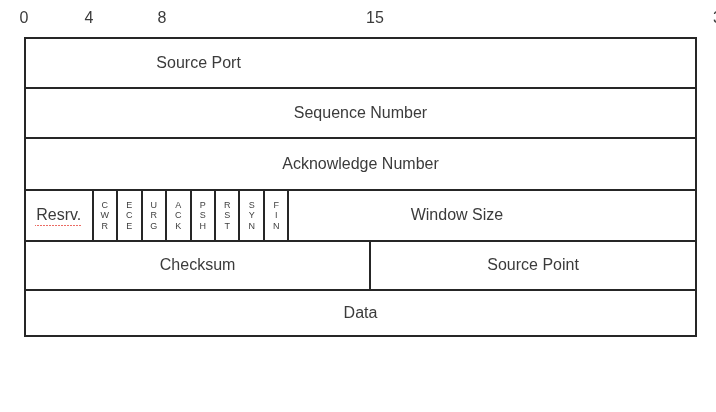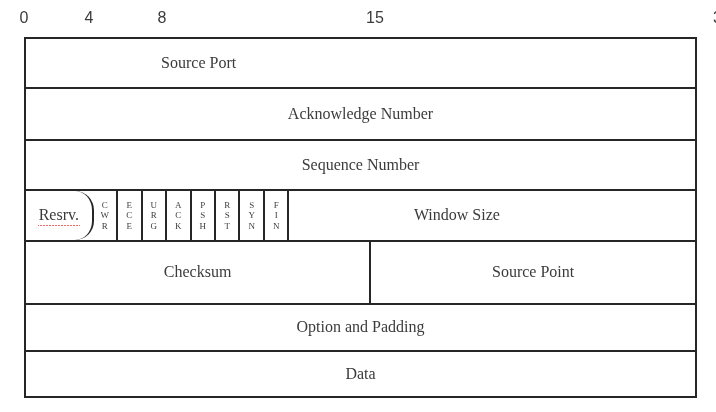--- a/index.html
+++ b/index.html
@@ -46,21 +46,20 @@
     border: 2px solid #262626;
     border-top-width: 2px;
     background: #ffffff;
   }
 
   .hdr-row {
     display: flex;
     width: 100%;
     box-sizing: border-box;
     border-bottom: 2px solid #262626;
-    font-family: Liberation Serif, serif;
   }
   .hdr-row:last-child { border-bottom: none; }
 
   .hdr-cell {
     box-sizing: border-box;
     display: flex;
     align-items: center;
     justify-content: center;
     font-size: 16px;
     line-height: 1.15;
@@ -69,31 +68,31 @@
     background: #ffffff;
     text-align: center;
     overflow: hidden;
     white-space: nowrap;
   }
   .hdr-cell:last-child { border-right: none; }
 
   .row-h-std { height: 50px; }
   .row-h-ack { height: 52px; }
   .row-h-flags { height: 51px; }
-  .row-h-ck  { height: 63px; }
+  .row-h-ck  { height: 49px; }
   .row-h-opt { height: 47px; }
   .row-h-data { height: 44px; }
 
   .half { width: 51.6%; }
   .half-right { width: 48.4%; }
   .full { width: 100%; }
 
   
   .cell-hl    { width: 10.55%; }
-  .cell-resrv { width: 10.10%; border-radius: 19px; }
+  .cell-resrv { width: 10.10%; }
   .cell-flag  { width: 3.66%; }
   .cell-window{ width: 50.07%; text-align: right; }
 
   .flag-stack {
     display: flex;
     flex-direction: column;
     align-items: center;
     justify-content: center;
     font-size: 9px;
     line-height: 10.5px;
@@ -134,26 +133,26 @@
   <span class="tick-label" style="left:375px;">15</span>
   <span class="tick-label" style="left:722px;">31</span>
 </div>
 
 <div id="tcp-header-diagram">
 
   <div class="hdr-row row-h-std">
     <div class="hdr-cell half">Source Port</div>
   </div>
 
+  <div class="hdr-row row-h-std">
+    <div class="hdr-cell full">Sequence Number</div>
+  </div>
+
   <div class="hdr-row row-h-ack">
     <div class="hdr-cell full">Acknowledge Number</div>
-  </div>
-
-  <div class="hdr-row row-h-std">
-    <div class="hdr-cell full">Sequence Number</div>
   </div>
 
   <div class="hdr-row row-h-flags">
 
     <div class="hdr-cell cell-resrv">
       <span class="spellcheck">Resrv.</span>
     </div>
 
     <div class="hdr-cell cell-flag">
       <div class="flag-stack">
@@ -220,21 +219,18 @@
     </div>
 
     <div class="hdr-cell cell-window">Window Size</div>
   </div>
 
   <div class="hdr-row row-h-ck">
     <div class="hdr-cell half">Checksum</div>
     <div class="hdr-cell half-right">Source Point</div>
   </div>
 
-  <div class="hdr-row row-h-opt">
-    <div class="hdr-cell full">Option and Padding</div>
-  </div>
 
   <div class="hdr-row row-h-data">
     <div class="hdr-cell full">Data</div>
   </div>
 
 </div>
 
 </body></html>

